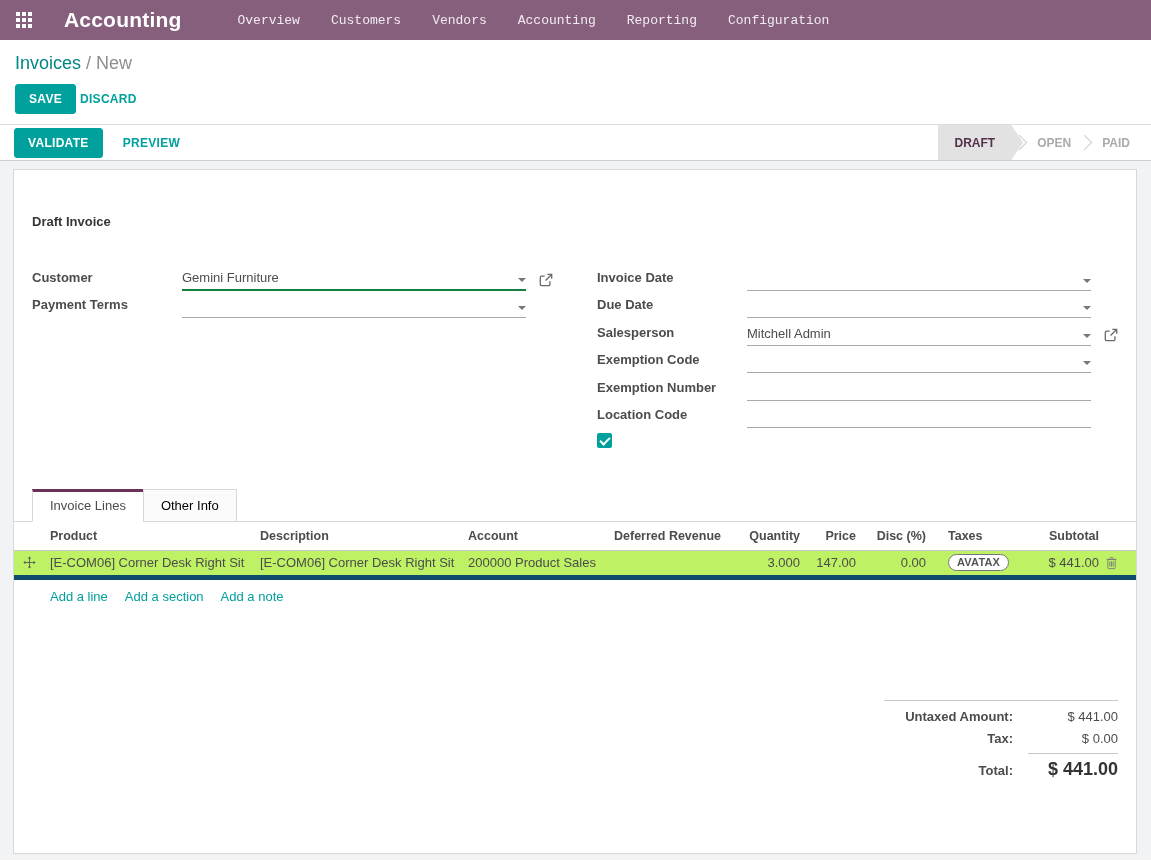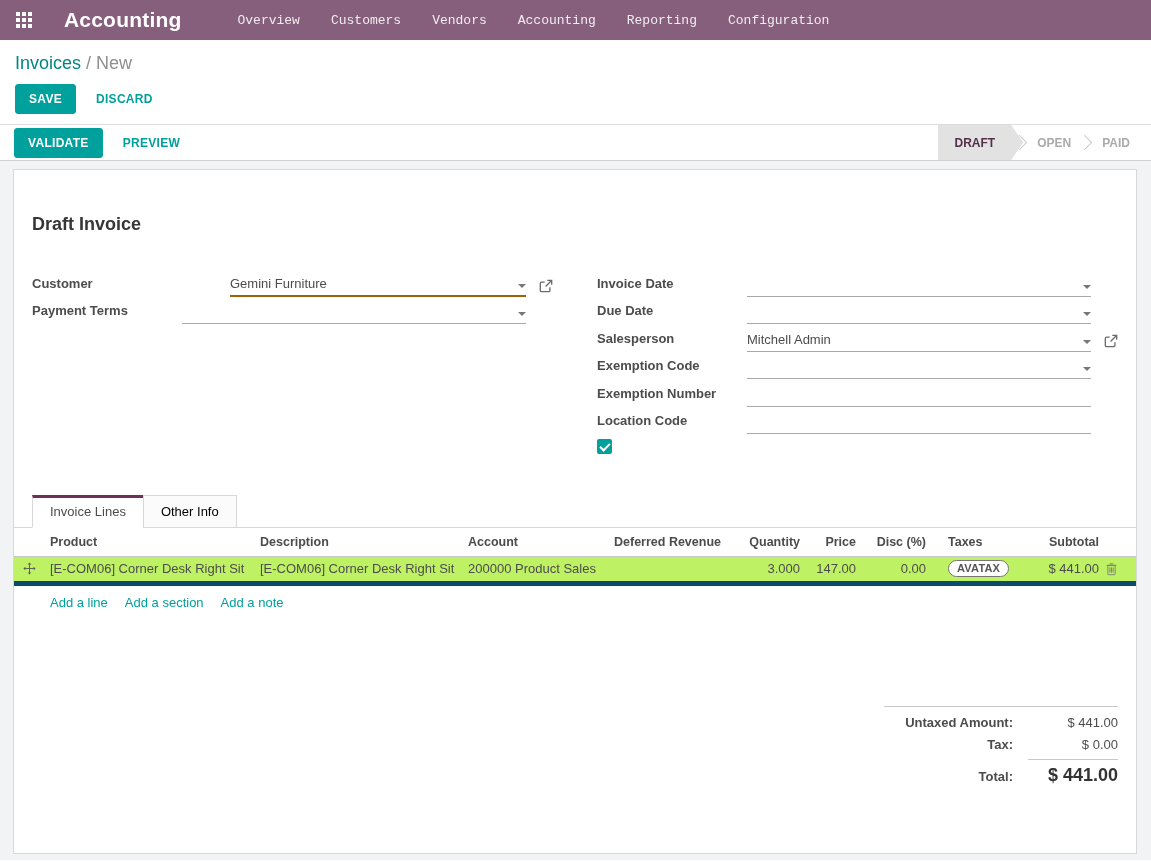--- a/index.html
+++ b/index.html
@@ -11,41 +11,41 @@
   .topbar { height: 40px; background: #865F7C; display: flex; align-items: center; padding: 0 16px; }
   .grid-icon { display: grid; grid-template-columns: repeat(3,4px); grid-gap: 2px; margin-right: 32px; cursor: pointer; }
   .grid-icon i { width: 4px; height: 4px; background: #fff; display: block; }
   .app-title { color: #fff; font-size: 21px; font-weight: bold; margin-right: 56px; letter-spacing: .2px; }
   .topnav { display: flex; gap: 31px; font-family: Liberation Mono, monospace; }
   .topnav .nav-item { color: #f2ecf1; font-size: 13px; cursor: pointer; }
   
   .control-panel { padding: 13px 15px 10px; }
   .breadcrumb { font-size: 18px; color: #8f8f8f; margin-bottom: 10px; }
   .breadcrumb .bc-parent { color: #008784; cursor: pointer; }
-  .btn-row { display: flex; align-items: center; gap: 20px; }
+  .btn-row { display: flex; align-items: center; gap: 4px; }
   .btn { font-size: 12px; font-weight: bold; padding: 7px 13px; border-radius: 3px; border: 1px solid transparent; cursor: pointer; font-family: inherit; letter-spacing: .3px; }
   .btn-primary { background: #00A09D; color: #fff; border-color: #00A09D; }
   .btn-link { background: none; color: #00A09D; padding: 7px 0; border: none; }
   
   .statusbar-row { height: 37px; border-top: 1px solid #dcdcdc; border-bottom: 1px solid #cfcfcf; display: flex; align-items: stretch; justify-content: space-between; padding-left: 14px; background: #fff; }
   .sb-left { display: flex; gap: 20px; align-items: center; }
   .pipeline { display: flex; align-items: center; height: 100%; padding-right: 4px; }
   .pl-item { font-size: 12px; font-weight: bold; color: #aaa; padding: 0 17px; display: flex; align-items: center; height: 100%; cursor: pointer; }
   .pl-item.active { background: #e2e2e2; color: #533148; padding-right: 28px; clip-path: polygon(0 0, calc(100% - 12px) 0, 100% 50%, calc(100% - 12px) 100%, 0 100%); }
   .chev { width: 11px; height: 11px; border-top: 1px solid #ccc; border-right: 1px solid #ccc; transform: rotate(45deg); margin: 0 -5px 0 -9px; flex-shrink: 0; }
   
   .content { background: #f2f3f5; padding: 8px 13px 0; height: 699px; }
   .sheet { width: 1124px; height: 685px; background: #fff; border: 1px solid #d8d8d8; padding: 44px 18px 0; overflow: hidden; }
-  .sheet-title { font-size: 18px; font-weight: bold; color: #363636; margin-bottom: 34px; }
+  .sheet-title { font-size: 13px; font-weight: bold; color: #363636; margin-bottom: 34px; }
   
   .form-grid { display: grid; grid-template-columns: 1fr 1fr; column-gap: 44px; align-items: start; }
   .frow { display: flex; align-items: flex-end; min-height: 27.5px; }
   .flabel { width: 150px; font-weight: bold; font-size: 13px; color: #4c4c4c; padding-bottom: 6px; flex-shrink: 0; }
   .fline { flex: 1; display: flex; align-items: flex-end; justify-content: space-between; border-bottom: 1px solid #a9a9a9; padding-bottom: 4px; min-height: 23px; cursor: text; }
-  .fline.strong { border-bottom: 2px solid #a16207; margin-left: 48px; }
+  .fline.strong { border-bottom: 2px solid #15803d; }
   .fvalue { font-size: 13px; color: #4c4c4c; }
   .caret { width: 0; height: 0; border-left: 4px solid transparent; border-right: 4px solid transparent; border-top: 4px solid #777; margin-bottom: 3px; }
   .ficon { width: 27px; display: flex; justify-content: flex-end; padding-bottom: 4px; }
   .frow.cb { align-items: flex-start; margin-top: 4px; }
   .frow.cb .flabel { padding-bottom: 0; line-height: 19px; }
   .checkbox { width: 15px; height: 15px; background: #00A09D; border-radius: 2px; position: relative; margin-top: 1px; cursor: pointer; }
   .checkbox::after { content: ""; position: absolute; left: 5px; top: 1.5px; width: 4px; height: 8px; border: solid #fff; border-width: 0 2px 2px 0; transform: rotate(45deg); }
   
   .tabs { display: flex; margin: 29px -18px 0; padding-left: 18px; border-bottom: 1px solid #d8d8d8; }
   .tab { font-size: 13px; padding: 8px 17px; border: 1px solid #d8d8d8; background: #fbfbfb; margin-bottom: -1px; color: #000000; cursor: pointer; margin-right: -1px; }

